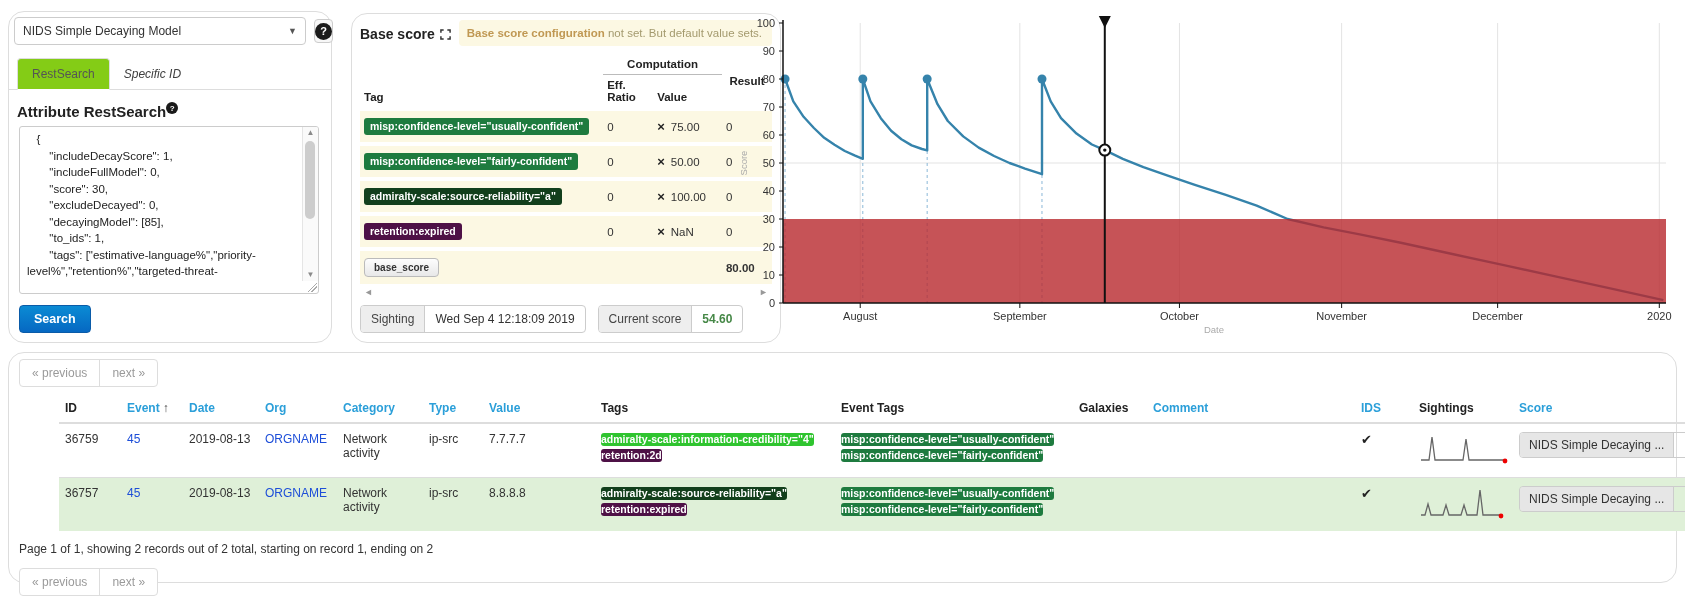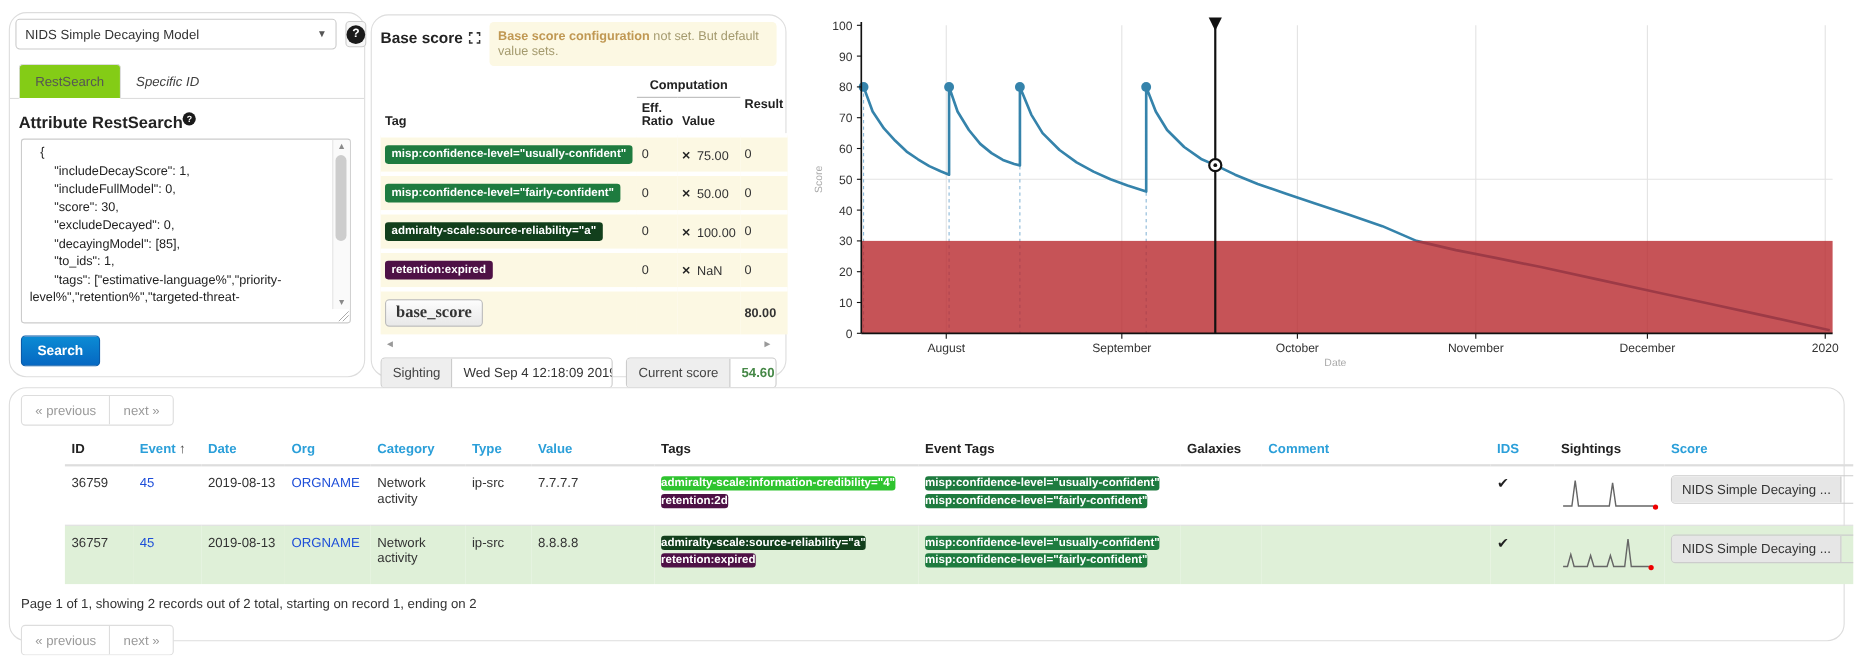--- a/index.html
+++ b/index.html
@@ -32,37 +32,37 @@
   .vscroll .arr{position:absolute;left:0;width:15px;height:12px;color:#8a8a8a;font-size:8px;text-align:center;line-height:12px;}
   .vscroll .arr.up{top:0;}
   .vscroll .arr.down{bottom:0;}
   .vscroll .thumb{position:absolute;left:2px;top:14px;width:10px;height:78px;background:#cdcdcd;border-radius:5px;}
   .resize-grip{position:absolute;right:1px;bottom:1px;width:11px;height:11px;cursor:nwse-resize;
     background:linear-gradient(135deg,transparent 0 55%,#aaa 55% 62%,transparent 62% 72%,#aaa 72% 79%,transparent 79%);}
   .search-btn{position:absolute;left:10px;top:293px;padding:6px 14px;border:1px solid #0a5ba8;border-radius:4px;
               background:linear-gradient(#0b8bd4,#0668c2);color:#fff;font-weight:bold;font-size:12.5px;cursor:pointer;}
 
   
-  .bs-panel{left:337px;top:13px;width:378px;height:330px;padding:6px 8px;}
+  .bs-panel{left:351px;top:13px;width:430px;height:330px;padding:6px 8px;}
   .bs-head{display:flex;align-items:flex-start;gap:8px;}
   .bs-title{font-size:14px;font-weight:bold;color:#222;white-space:nowrap;display:flex;align-items:center;gap:5px;padding-top:6px;}
   .expand-icon{width:11px;height:11px;display:inline-block;}
   .bs-warning{background:#fcf8e3;border-radius:4px;padding:6px 8px;font-size:11.5px;color:#a49a6e;flex:1;line-height:14px;}
   .bs-warning b{color:#c09853;}
   table.bs-table{border-collapse:collapse;width:100%;margin-top:8px;}
   table.bs-table th{font-weight:bold;text-align:left;padding:4px 4px;font-size:11.5px;color:#222;vertical-align:bottom;}
   table.bs-table th.comp{text-align:center;border-bottom:1px solid #bbb;}
   table.bs-table th.res{text-align:center;vertical-align:middle;}
   table.bs-table td{padding:7px 4px;vertical-align:middle;font-size:11.5px;}
   table.bs-table tbody tr{background:#fcf8e3;border-top:4px solid #fff;}
   .tag-pill{display:inline-block;color:#fff;font-weight:bold;font-size:10.5px;padding:2px 6px;border-radius:3px;
             line-height:13px;white-space:nowrap;}
   .mult{font-weight:bold;font-size:13px;margin-right:6px;color:#222;}
   .bscore-pill{display:inline-block;border:1px solid #bbb;border-radius:4px;background:linear-gradient(#fdfdfd,#e8e8e8);
-               padding:3px 9px;font-weight:bold;color:#333;font-size:15px;font-family:Liberation Serif, serif;}
+               padding:3px 9px;font-weight:bold;color:#333;font-size:10px;}
   .result-strong{font-weight:bold;}
   .hscroll{position:relative;height:10px;margin-top:3px;}
   .hscroll .harr{position:absolute;top:0;font-size:9px;color:#999;line-height:10px;}
   .hscroll .harr.left{left:4px;}
   .hscroll .harr.right{right:4px;}
   .sighting-row{display:flex;gap:12px;margin-top:8px;}
   .igroup{display:flex;border:1px solid #ccc;border-radius:4px;overflow:hidden;background:#fff;}
   .igroup .lbl{background:#eee;padding:6px 10px;border-right:1px solid #ccc;color:#444;white-space:nowrap;}
   .igroup .val{padding:6px 10px;white-space:nowrap;}
   .igroup .val.green{color:#468847;font-weight:bold;}

